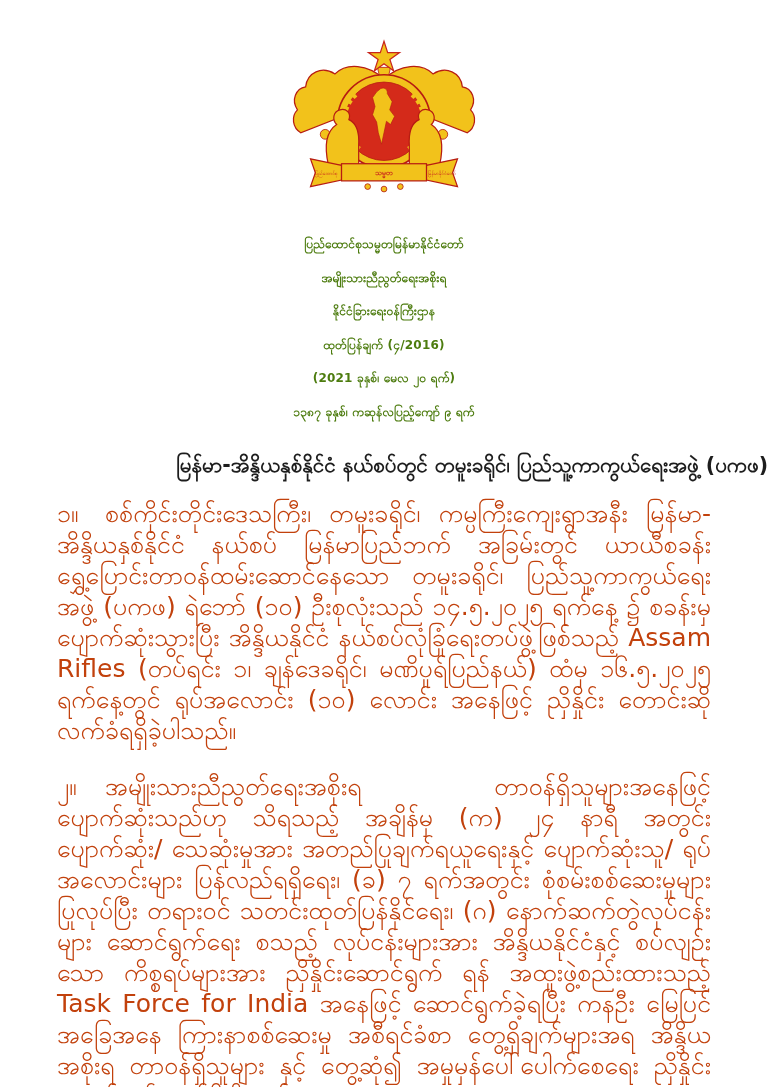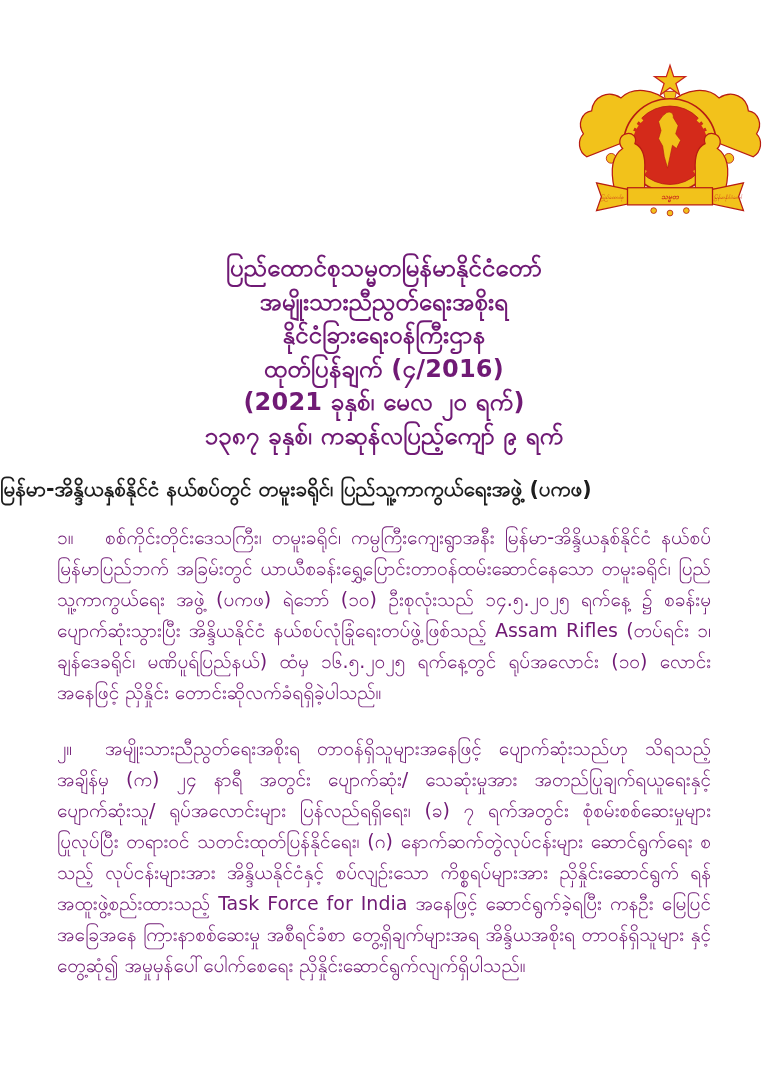--- a/index.html
+++ b/index.html
@@ -1,35 +1,35 @@
 <!DOCTYPE html>
 <html><head>
 <meta charset="utf-8">
 <style>
   html,body{margin:0;padding:0;background:#e8e8e8;}
   .page{
     width:768px;height:1087px;margin:0 auto;background:#ffffff;
     font-family:"DejaVu Sans","Liberation Sans",sans-serif;
     color:#2b2b2b;position:relative;overflow:hidden;box-sizing:border-box;
   }
-  .emblem-wrap{width:100%;padding-top:60px;display:flex;justify-content:flex-end;font-style:italic;}
+  .emblem-wrap{width:100%;padding-top:36px;display:flex;justify-content:center;}
   .emblem-wrap svg{width:196px;height:164px;display:block;}
   .header-block{margin-top:28px;text-align:center;}
   .header-line{
-    font-size:24px;line-height:33.5px;font-weight:600;color:#701a75;
+    font-size:12px;line-height:33.5px;font-weight:600;color:#4d7c0f;
     letter-spacing:.2px;
   }
-  .title-block{margin-top:19px;text-align:left;}
+  .title-block{margin-top:19px;text-align:right;}
   .title-line{
     font-size:20.5px;line-height:35px;font-weight:700;color:#1d1d1d;
   }
   .body-block{margin:15px 57px 0 57px;}
   .para{
-    font-size:19px;line-height:31px;text-align:justify;
-    text-justify:inter-word;color:#701a75;margin:0;
+    font-size:25px;line-height:31px;text-align:justify;
+    text-justify:inter-word;color:#c2410c;margin:0;
   }
   .para + .para{margin-top:25px;}
   .para-num{display:inline-block;min-width:48px;}
 </style>
 </head>
 <body>
 
 <div class="page">
 
   <div class="emblem-wrap">

